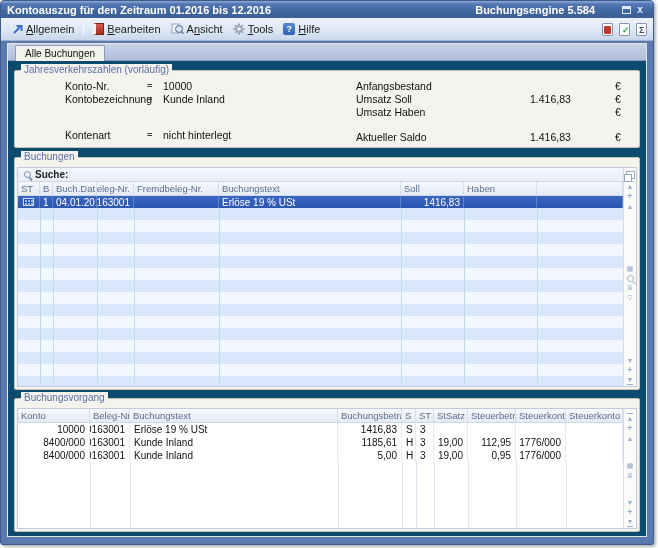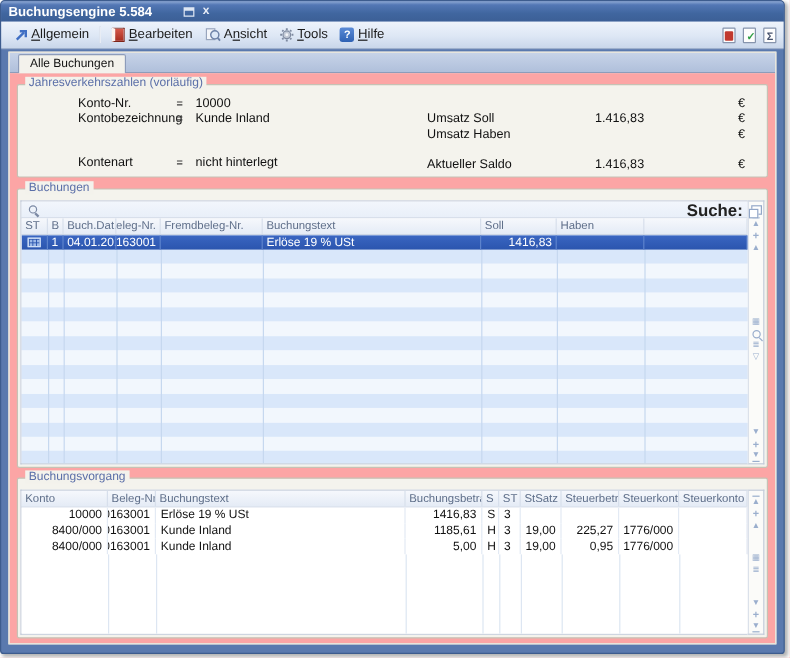--- a/index.html
+++ b/index.html
@@ -38,37 +38,37 @@
     background:linear-gradient(180deg,#5a8ad6,#2f62b4);color:#fff;font-size:9px;font-weight:bold;}
   .icon-book{width:11px;height:12px;background:linear-gradient(180deg,#d6584a,#a92e20);border:1px solid #7e2317;border-left:3px solid #fdf3ee;border-radius:1px;}
 
   
   .content{flex:1;margin:2px 6px 7px 6px;background:#f2f1ea;border:1px solid #e6e4da;
     display:flex;flex-direction:column;overflow:hidden;}
   .tabstrip{height:17px;flex:0 0 17px;background:linear-gradient(180deg,#c7d3e8,#b0c0db);
     border-bottom:1px solid #8d9cba;display:flex;align-items:flex-end;padding:0 0 0 7px;}
   .tab{background:#f3f2ec;border:1px solid #8d9cba;border-bottom:none;border-radius:2px 2px 0 0;
     font-size:10px;padding:2px 9px 2px 9px;margin-bottom:-1px;position:relative;z-index:2;color:#111;}
-  .panel{flex:1;padding:5px 6px 4px 6px;display:flex;flex-direction:column;background:#fca5a5;}
+  .panel{flex:1;padding:5px 6px 4px 6px;display:flex;flex-direction:column;background:#0c4a6e;}
 
   
   .group{position:relative;border:1px solid #c6c2b5;border-radius:2px;background:#f4f3ed;}
   .group>.legend{position:absolute;top:-7px;left:6px;background:#f3f2ec;padding:0 3px;
     font-size:10px;color:#5b6fa8;white-space:nowrap;z-index:3;}
 
   
   .g1{flex:0 0 74px;margin-top:4px;display:flex;padding:8px 10px 4px 12px;}
   .g1 .col-l{width:46%;display:flex;flex-direction:column;}
   .g1 .col-r{flex:1;display:flex;flex-direction:column;padding-left:14px;}
   .frow{display:flex;align-items:center;height:13px;font-size:10.5px;color:#111;padding-left:38px;}
   .frow .lab{width:82px;}
   .frow .labr{width:140px;}
   .eq{width:16px;color:#3c3c3c;font-size:9px;font-weight:bold;}
   .frow .val{white-space:nowrap;}
-  .frow .valr{flex:1;text-align:left;padding-right:10px;white-space:nowrap;}
+  .frow .valr{flex:1;text-align:center;padding-right:10px;white-space:nowrap;}
   .frow .eur{width:14px;text-align:left;}
   .sp23{height:23px;} .sp12{height:12px;}
 
   
   .gridwrap{display:flex;flex:1;min-height:0;}
   .grid{flex:1;display:flex;flex-direction:column;border:1px solid #c2cbd9;border-right:none;background:#fff;min-width:0;}
   .strip{flex:0 0 14px;background:#fbfbf9;border:1px solid #c2cbd9;border-left:1px solid #d4dbe6;
     display:flex;flex-direction:column;align-items:center;padding:1px 0;color:#9aaecd;}
   .nav{font-size:7px;line-height:9px;height:10px;display:flex;align-items:center;justify-content:center;width:100%;}
   .nav.plus{font-size:9px;font-weight:bold;}
@@ -84,21 +84,21 @@
     border-bottom:1px solid #cdd7e6;color:#5e6e89;font-size:9.5px;align-items:center;}
   .hdrrow .c{padding:0 3px;white-space:nowrap;overflow:hidden;border-right:1px solid #d7dfec;height:100%;display:flex;align-items:center;}
 
   
   .b0{flex:0 0 22px;} .b1{flex:0 0 13px;} .b2{flex:0 0 44px;} .b3{flex:0 0 37px;justify-content:flex-end;text-align:right;}
   .b4{flex:0 0 85px;} .b5{flex:0 0 182px;} .b6{flex:0 0 63px;} .b7{flex:0 0 73px;} .b8{flex:1;}
   .cells .b3{display:flex;}
   .cells .b6{justify-content:flex-end;text-align:right;}
 
   .searchrow{flex:0 0 14px;height:14px;display:flex;align-items:center;background:linear-gradient(180deg,#f2f6fc,#e9eff9);
-    border-bottom:1px solid #cfd8e6;font-size:14px;padding:0 4px;gap:4px;justify-content:space-between;}
+    border-bottom:1px solid #cfd8e6;font-size:10px;padding:0 4px;gap:4px;}
   .searchrow .s-label{font-weight:bold;color:#222;}
   .searchrow .s-hint{font-style:italic;color:#8b8f99;}
   .icon-search{position:relative;width:7px;height:7px;border:1.5px solid #7c8aa5;border-radius:50%;flex:0 0 auto;margin-left:2px;}
   .icon-search:after{content:"";position:absolute;left:4.5px;top:4.5px;width:4px;height:1.5px;background:#7c8aa5;transform:rotate(45deg);transform-origin:0 0;}
 
   .tbody{flex:1;position:relative;overflow:hidden;
     background:repeating-linear-gradient(180deg,#d9e7fa 0px,#d9e7fa 12px,#f2f7fd 12px,#f2f7fd 24px);
     background-position:0 12px;}
   .selrow{position:relative;display:flex;height:12px;background:linear-gradient(180deg,#3a66c2,#2b55ae);
     color:#fff;font-size:10px;z-index:2;}
@@ -130,20 +130,21 @@
   .g3{flex:0 0 134px;margin-top:8px;display:flex;flex-direction:column;padding:9px 2px 2px 2px;}
 
   .arrow-ne{display:inline-block;line-height:0;}
 </style>
 </head>
 <body>
 
 <div class="window">
 
   <div class="titlebar">
+    <div class="t-left">Kontoauszug für den Zeitraum 01.2016 bis 12.2016</div>
     <div class="t-app">Buchungsengine 5.584</div>
     <span class="winbtn">
         <span class="icon-restore"></span>
       </span>
     <span class="winbtn">x</span>
   </div>
 
   <div class="menubar">
     <span class="menuitem">
       <span class="mb-ico arrow-ne">
@@ -226,20 +227,21 @@
           </div>
           <div class="sp23"></div>
           <div class="frow">
             <span class="lab">Kontenart</span>
             <span class="eq">=</span>
             <span class="val">nicht hinterlegt</span>
           </div>
         </div>
         <div class="col-r">
           <div class="frow">
+            <span class="labr">Anfangsbestand</span>
             <span class="valr"></span>
             <span class="eur">€</span>
           </div>
           <div class="frow">
             <span class="labr">Umsatz Soll</span>
             <span class="valr">1.416,83</span>
             <span class="eur">€</span>
           </div>
           <div class="frow">
             <span class="labr">Umsatz Haben</span>
@@ -350,21 +352,21 @@
               <span class="c k9"></span>
             </div>
             <div class="drow">
               <span class="c k0">8400/000</span>
               <span class="c k1">20163001</span>
               <span class="c k2">Kunde Inland</span>
               <span class="c k3">1185,61</span>
               <span class="c k4">H</span>
               <span class="c k5">3</span>
               <span class="c k6">19,00</span>
-              <span class="c k7">225,27</span>
+              <span class="c k7">112,95</span>
               <span class="c k8">1776/000</span>
               <span class="c k9"></span>
             </div>
             <div class="drow">
               <span class="c k0">8400/000</span>
               <span class="c k1">20163001</span>
               <span class="c k2">Kunde Inland</span>
               <span class="c k3">5,00</span>
               <span class="c k4">H</span>
               <span class="c k5">3</span>

